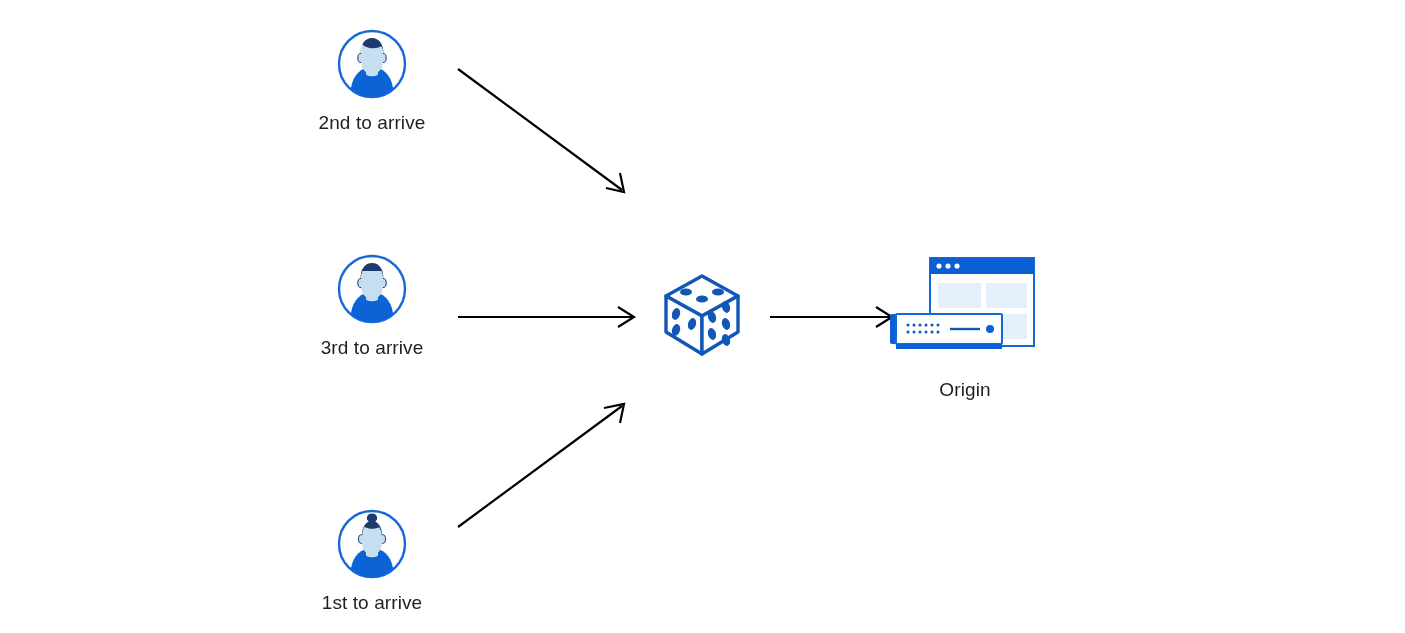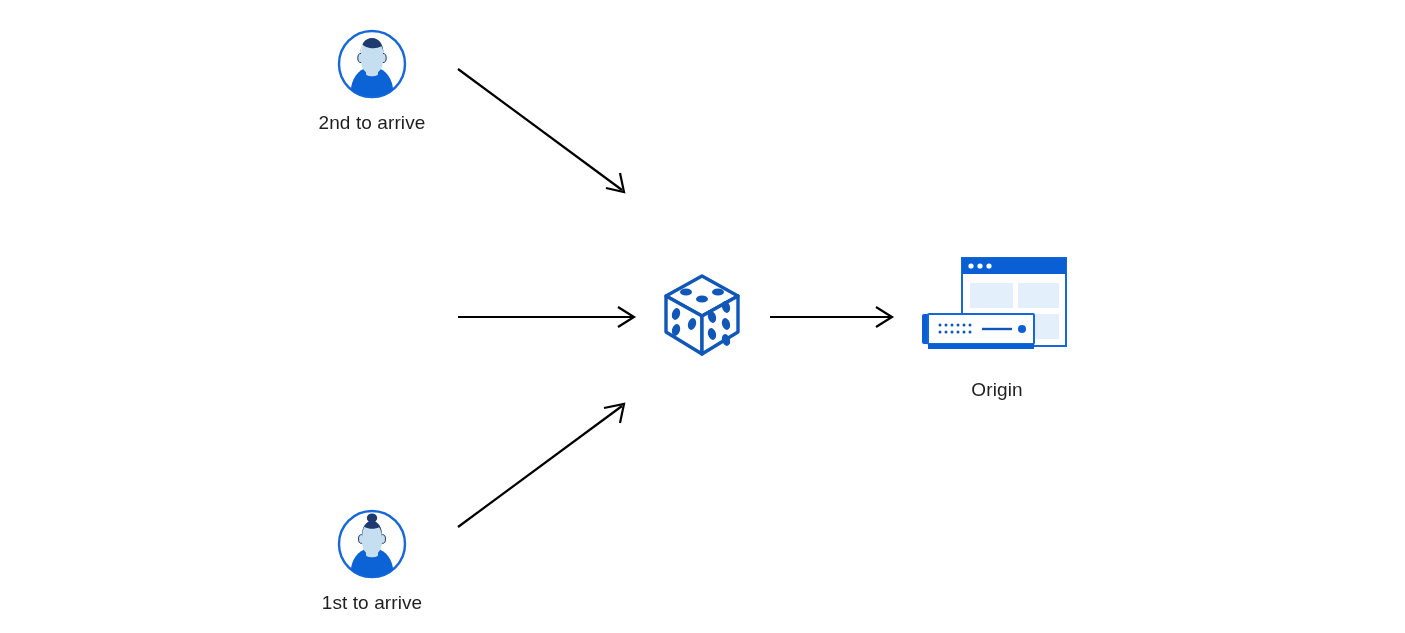--- a/index.html
+++ b/index.html
@@ -35,21 +35,21 @@
     white-space: nowrap;
     letter-spacing: 0.1px;
   }
   .avatar-node { width: 160px; }
   .avatar-wrap {
     width: 72px;
     height: 72px;
     margin-bottom: 11px;
   }
   .origin-node {
-    left: 916px;
+    left: 884px;
     top: 252px;
     width: 162px;
   }
   .origin-art {
     width: 162px;
     height: 112px;
     position: relative;
     margin-bottom: 14px;
   }
   .dice-node {
@@ -113,20 +113,42 @@
           <ellipse cx="25" cy="30" rx="3.2" ry="4.6" fill="#c5dff0" stroke="#1e3a6e" stroke-width="1"></ellipse>
           <ellipse cx="47" cy="30" rx="3.2" ry="4.6" fill="#c5dff0" stroke="#1e3a6e" stroke-width="1"></ellipse>
           <path d="M25 26c0-9 5-14 11-14s11 5 11 14v7c0 8-5 13-11 13s-11-5-11-13z" fill="#c5dff0"></path>
           <path d="M24.5 26.5c-.5-10 4.5-16.5 11.5-16.5s12 6.5 11.5 16.5c-.3-4-1-6.5-2.2-8.2-3 1.8-7.3 2.4-11.6 1.6-3.6-.7-6-2-7.3-3.3-1 2-1.6 5-1.9 9.9z" fill="#1e3a6e"></path>
         </g>
       </svg>
     </div>
     <div class="node-label">2nd to arrive</div>
   </div>
 
+  <div class="node avatar-node" style="left:292px; top:253px;">
+    <div class="avatar-wrap">
+      <svg viewBox="0 0 72 72" width="72" height="72">
+        <defs>
+          <clipPath id="clipB">
+              <circle cx="36" cy="36" r="33"></circle>
+            </clipPath>
+        </defs>
+        <circle cx="36" cy="36" r="33" fill="#ffffff" stroke="#1668d6" stroke-width="2.4"></circle>
+        <g clip-path="url(#clipB)">
+          <path d="M36 39c-11 0-19 8-21 21 0 4 0 6 0 8h42c0-2 0-4 0-8-2-13-10-21-21-21z" fill="#0b63d6"></path>
+          <path d="M30 36h12v10c0 3-12 3-12 0z" fill="#c5dff0"></path>
+          <path d="M30 41c3 3 9 3 12 0v-5H30z" fill="#a9cfe8"></path>
+          <ellipse cx="25" cy="30" rx="3.2" ry="4.6" fill="#c5dff0" stroke="#1e3a6e" stroke-width="1"></ellipse>
+          <ellipse cx="47" cy="30" rx="3.2" ry="4.6" fill="#c5dff0" stroke="#1e3a6e" stroke-width="1"></ellipse>
+          <path d="M25 26c0-9 5-14 11-14s11 5 11 14v7c0 8-5 13-11 13s-11-5-11-13z" fill="#c5dff0"></path>
+          <path d="M24.6 27c-.6-11 4.4-17 11.4-17s12 6 11.4 17c-.4-4.6-1.1-7.2-2.1-8.9H26.7c-1 1.7-1.7 4.3-2.1 8.9z" fill="#1e3a6e"></path>
+        </g>
+      </svg>
+    </div>
+    <div class="node-label">3rd to arrive</div>
+  </div>
 
   <div class="node avatar-node" style="left:292px; top:508px;">
     <div class="avatar-wrap">
       <svg viewBox="0 0 72 72" width="72" height="72">
         <defs>
           <clipPath id="clipC">
               <circle cx="36" cy="36" r="33"></circle>
             </clipPath>
         </defs>
         <circle cx="36" cy="36" r="33" fill="#ffffff" stroke="#1668d6" stroke-width="2.4"></circle>

